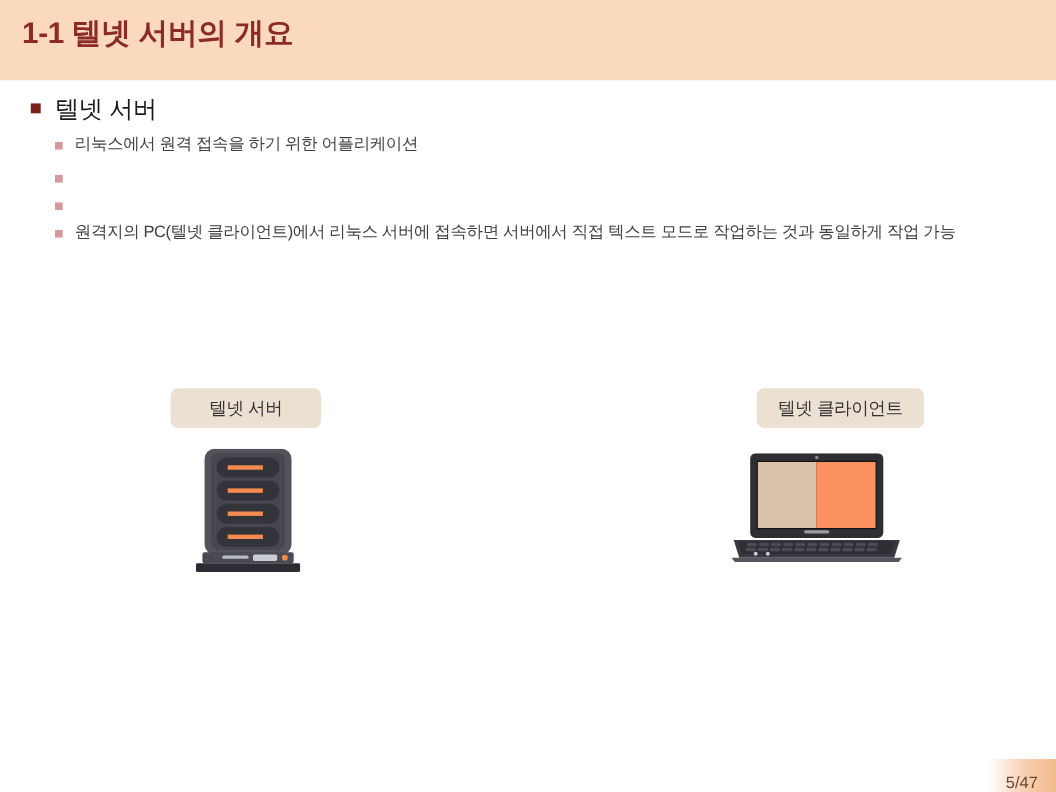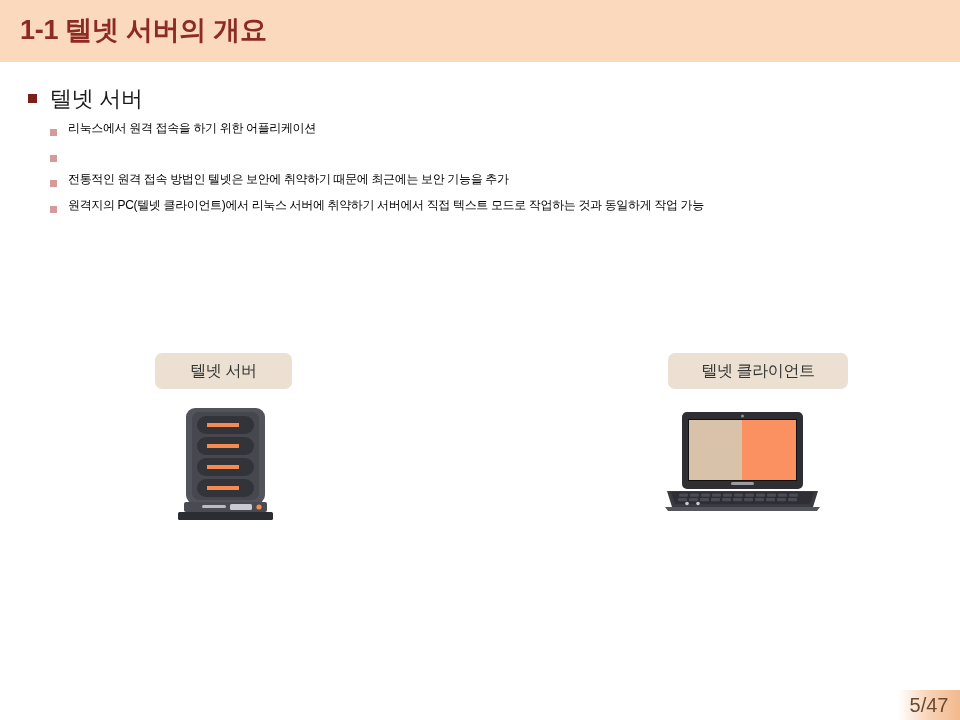--- a/index.html
+++ b/index.html
@@ -14,21 +14,21 @@
     overflow: hidden;
     position: relative;
   }
 
   
   .slide-header {
     position: absolute;
     left: 0;
     top: 0;
     width: 960px;
-    height: 62px;
+    height: 73px;
     background: #fbd9bd;
   }
   .slide-header .title {
     position: absolute;
     left: 20px;
     top: 12px;
     font-size: 27px;
     font-weight: bold;
     color: #8c2b25;
     letter-spacing: -0.3px;
@@ -75,22 +75,22 @@
   }
   .marker-l2 {
     width: 7px;
     height: 7px;
     background: #d59a9a;
     margin-top: 9px;
     margin-right: 11px;
     flex: 0 0 auto;
   }
   .bullet-l2 .text {
-    font-size: 12px;
-    color: #000000;
+    font-size: 15px;
+    color: #404040;
     line-height: 1.42;
     letter-spacing: -0.35px;
     max-width: 845px;
   }
 
   
   .diagram {
     position: absolute;
     left: 0;
     top: 330px;
@@ -104,41 +104,41 @@
     border-radius: 7px;
     color: #333333;
     font-size: 16px;
     letter-spacing: -0.4px;
     display: flex;
     align-items: center;
     justify-content: center;
     height: 36px;
   }
   .label-server { left: 155px; top: 23px; width: 137px; }
-  .label-client { left: 668px; top: 23px; width: 180px; }
+  .label-client { left: 688px; top: 23px; width: 152px; }
 
   
   .server-tower { position: absolute; left: 178px; top: 78px; }
   
   .laptop { position: absolute; left: 665px; top: 82px; }
   
   .cloud { position: absolute; left: 385px; top: 82px; }
 
   
   .page-badge {
     position: absolute;
     right: 0;
     bottom: 0;
     width: 62px;
     height: 30px;
     background: linear-gradient(to right, #ffffff 0%, #f7cfb0 55%, #f3b98e 100%);
     display: flex;
-    align-items: center;
+    align-items: flex-end;
     justify-content: center;
-    font-size: 20px;
+    font-size: 15px;
     color: #6b4a33;
   }
 </style>
 </head>
 <body>
 
 <div class="slide-header">
   <div class="title">1-1 텔넷 서버의 개요</div>
 </div>
 
@@ -155,26 +155,25 @@
       <span class="marker-l2"></span>
       <span class="text">리눅스에서 원격 접속을 하기 위한 어플리케이션</span>
     </div>
 
     <div class="bullet-l2">
       <span class="marker-l2"></span>
     </div>
 
     <div class="bullet-l2">
       <span class="marker-l2"></span>
-      <span class="text">전통적인 원격 접속 방법인 텔넷은 보안에 취약하기 때문에 최근에는 보안 기능을 추가</span>
-    </div>
-
-    <div class="bullet-l2">
-      <span class="marker-l2"></span>
-      <span class="text">원격지의 PC(텔넷 클라이언트)에서 리눅스 서버에 취약하기 서버에서 직접 텍스트 모드로 작업하는 것과 동일하게 작업 가능</span>
+    </div>
+
+    <div class="bullet-l2">
+      <span class="marker-l2"></span>
+      <span class="text">원격지의 PC(텔넷 클라이언트)에서 리눅스 서버에 접속하면 서버에서 직접 텍스트 모드로 작업하는 것과 동일하게 작업 가능</span>
     </div>
 
   </div>
 </div>
 
 <div class="diagram">
 
   <div class="node-label label-server">
     <span>텔넷 서버</span>
   </div>

